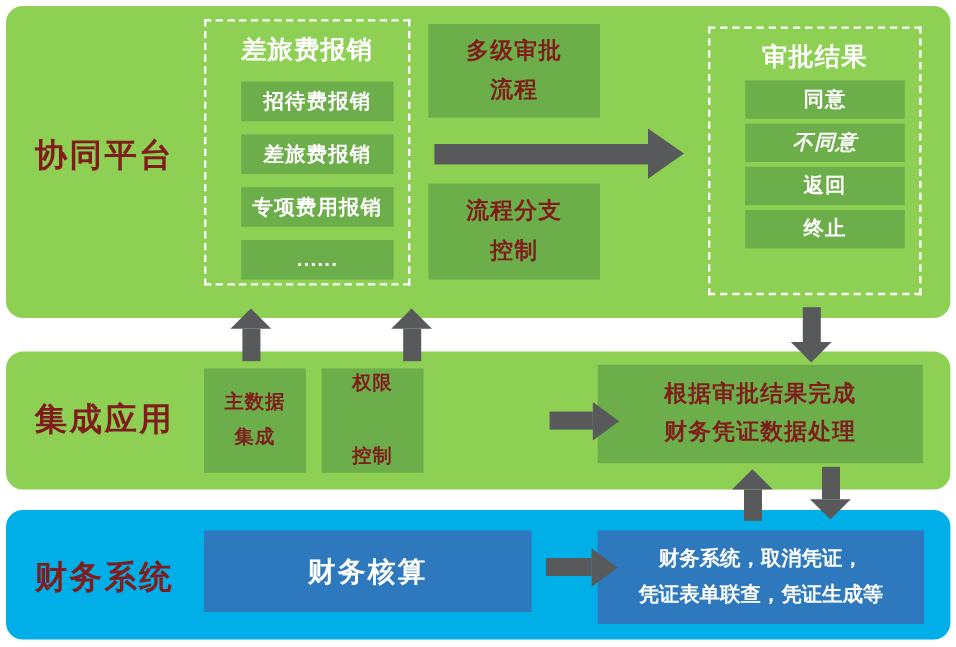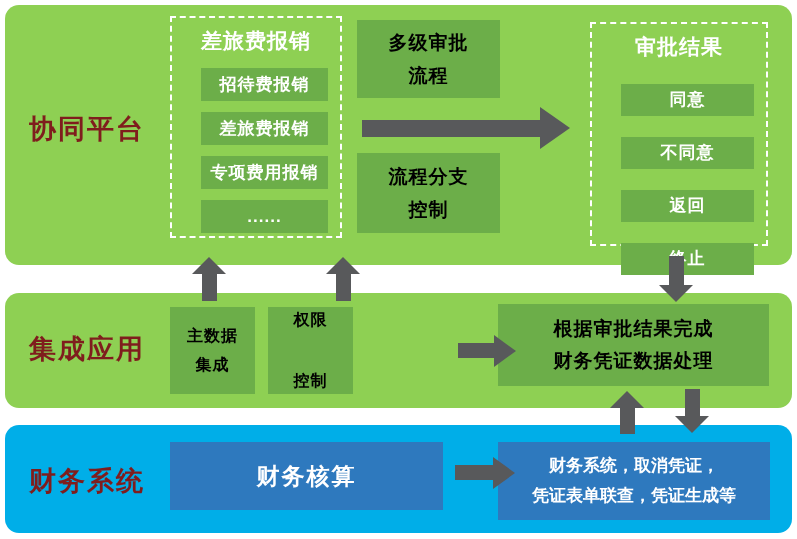--- a/index.html
+++ b/index.html
@@ -5,21 +5,21 @@
   html,body{margin:0;padding:0;background:#ffffff;font-family:"Liberation Sans","DejaVu Sans",sans-serif;}
   .canvas{position:relative;width:797px;height:539px;background:#fff;overflow:hidden;}
   .band{position:absolute;border-radius:14px;}
   .band-top{left:5px;top:5px;width:787px;height:260px;background:var(--color-band-green,#8ED053);}
   .band-middle{left:5px;top:293px;width:787px;height:115px;background:var(--color-band-green,#8ED053);}
   .band-bottom{left:5px;top:425px;width:787px;height:108px;background:var(--color-band-blue,#00AEE8);}
   .band-label{position:absolute;color:#7f1d1d;font-size:27px;font-weight:bold;letter-spacing:2px;white-space:nowrap;}
   .dashed-group{position:absolute;border:2px dashed #fff;box-sizing:border-box;display:flex;flex-direction:column;padding:6px 12px;gap:11px;}
   .group-title{color:#fff;font-weight:bold;font-size:21px;text-align:center;padding:3px 0 2px;letter-spacing:1px;}
   .group-item{background:var(--color-box-green,#6CAE49);color:#fff;font-weight:bold;font-size:17px;text-align:center;height:33px;line-height:33px;letter-spacing:1px;margin-left:17px;}
-  .gbox{position:absolute;background:var(--color-box-green,#6CAE49);color:#000000;font-weight:bold;text-align:center;display:flex;flex-direction:column;justify-content:center;align-items:center;box-sizing:border-box;}
+  .gbox{position:absolute;background:var(--color-box-green,#6CAE49);color:#7f1d1d;font-weight:bold;text-align:center;display:flex;flex-direction:column;justify-content:center;align-items:center;box-sizing:border-box;}
   .gbox .ln{display:block;}
   .two-sm{font-size:19px;line-height:1.75;letter-spacing:1px;}
   .mid-sm{font-size:16px;line-height:1.8;letter-spacing:1px;}
   .mid-big{font-size:19px;line-height:1.7;letter-spacing:1px;}
   .bbox{position:absolute;background:var(--color-box-blue,#2E79BE);color:#fff;font-weight:bold;text-align:center;display:flex;flex-direction:column;justify-content:center;align-items:center;box-sizing:border-box;}
   .acct{font-size:23px;letter-spacing:2px;}
   .voucher{font-size:17px;line-height:1.75;}
   
   .arr-r{position:absolute;display:flex;align-items:center;z-index:4;}
   .arr-r .shaft{flex:1;background:var(--color-arrow-gray,#58595B);}
@@ -62,24 +62,24 @@
     <div class="arr-r big" style="left:357px;top:102px;width:208px;">
       <div class="shaft"></div>
       <div class="head"></div>
     </div>
 
     <div class="gbox two-sm" style="left:352px;top:148px;width:143px;height:80px;">
       <span class="ln">流程分支</span>
       <span class="ln">控制</span>
     </div>
 
-    <div class="dashed-group" style="left:585px;top:17px;width:178px;height:224px;gap:21px;">
+    <div class="dashed-group" style="left:585px;top:17px;width:178px;height:224px;gap:4px;">
       <div class="group-title">审批结果</div>
       <div class="group-item" style="height:32px;line-height:32px;">同意</div>
-      <div class="group-item" style="height:32px;line-height:32px;">不同意</div>
+      <div class="group-item" style="height:32px;line-height:32px;font-style:italic;">不同意</div>
       <div class="group-item" style="height:32px;line-height:32px;">返回</div>
       <div class="group-item" style="height:32px;line-height:32px;">终止</div>
     </div>
   </div>
 
   <div class="band band-middle">
     <div class="band-label" style="left:24px;top:38px;">集成应用</div>
 
     <div class="gbox mid-sm" style="left:165px;top:14px;width:85px;height:87px;">
       <span class="ln">主数据</span>

